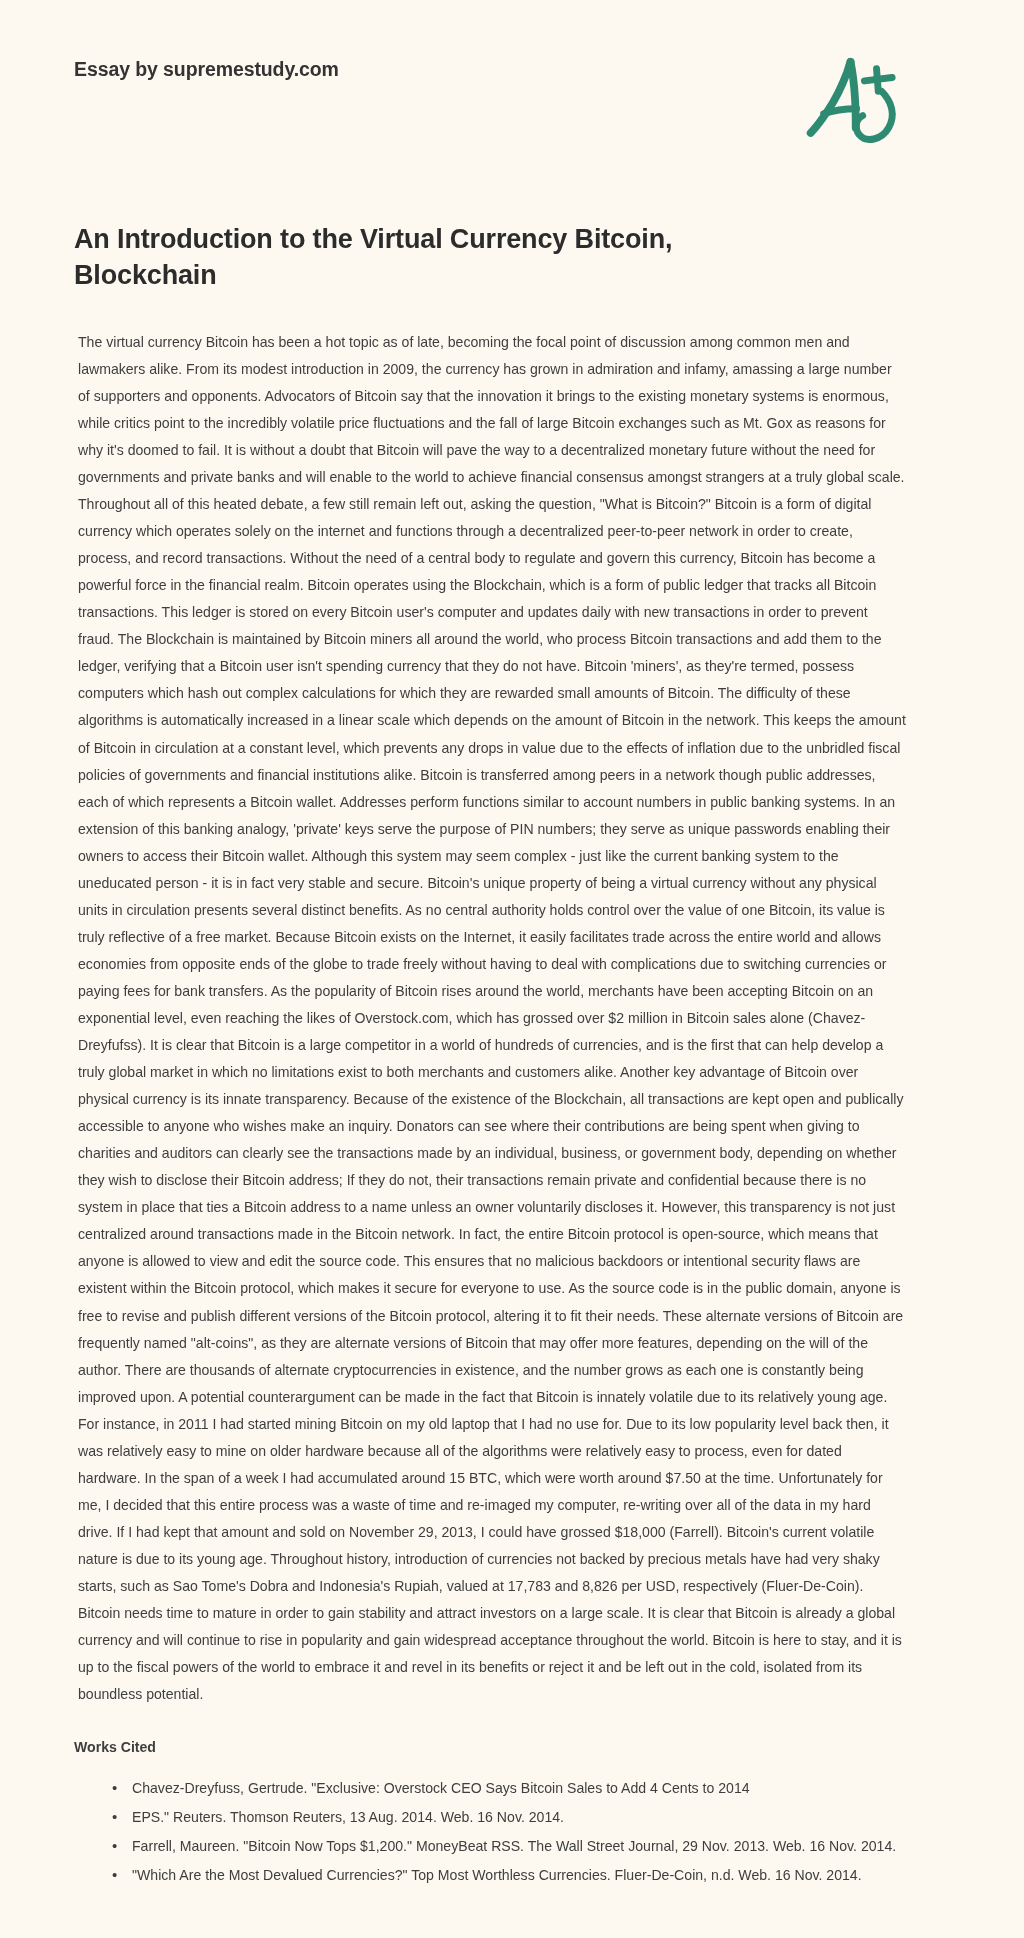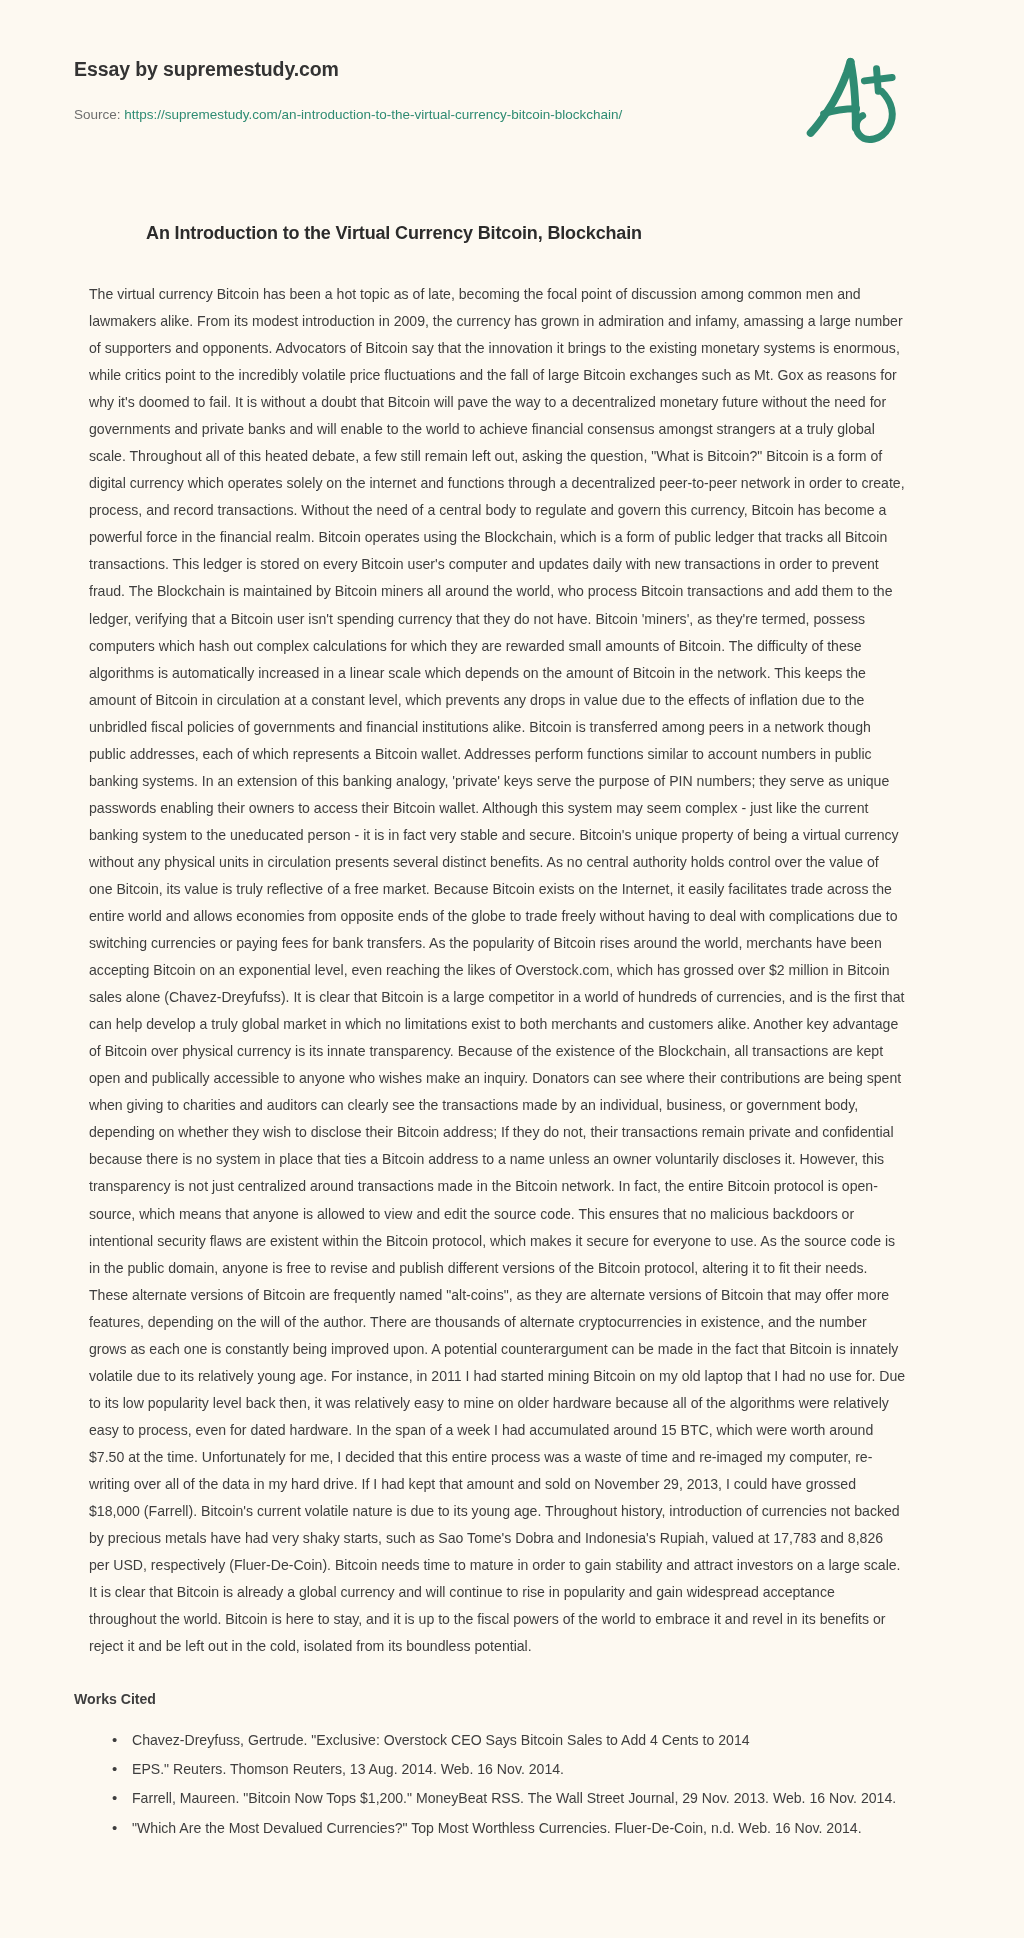--- a/index.html
+++ b/index.html
@@ -60,37 +60,36 @@
     width: 104px;
     height: 104px;
     display: block;
   }
 
   
   .article {
     padding: 0 74px 60px 74px;
   }
   .article-title {
-    font-size: 18px;
+    font-size: 27px;
     font-weight: bold;
     color: #2c2c2c;
     line-height: 1.33;
     margin: 44px 0 0 0;
     max-width: 640px;
     letter-spacing: -0.15px;
-    text-align: center;
   }
   .article-body {
     margin-top: 35px;
   }
   .article-body p {
     font-size: 14.1px;
     line-height: 1.92;
     color: #3e3e3e;
-    margin: 0 0 20px 15px;
+    margin: 0 0 20px 4px;
     text-align: left;
     max-width: 878px;
   }
 
   .works-cited-heading {
     font-size: 14.1px;
     line-height: 1.92;
     color: #3e3e3e;
     margin: 26px 0 14px 0;
     font-weight: bold;
@@ -119,24 +118,20 @@
     font-size: 15px;
   }
 </style>
 </head>
 <body>
 
 <div class="page">
 
   <div class="site-header">
     <div class="brand-line">Essay by supremestudy.com</div>
-    <div class="source-line">
-      <span class="source-label">Source:</span>
-      <a class="source-url" href="#">https://supremestudy.com/an-introduction-to-the-virtual-currency-bitcoin-blockchain/</a>
-    </div>
 
     <svg class="logo" viewBox="0 0 120 120" aria-hidden="true">
       <g fill="none" stroke="#2e8b72" stroke-linecap="round" stroke-linejoin="round">
 
         <path d="M10 98 C16 92 22 84 30 72 C38 60 46 44 52 28 C54 22 55 18 56 16" stroke-width="9"></path>
         <path d="M56 16 C58 26 60 40 61 56 C62 70 62 82 62 92" stroke-width="9"></path>
         <path d="M25 76 C36 72 50 70 63 70" stroke-width="8"></path>
 
         <path d="M72 38 L104 34" stroke-width="8"></path>
         <path d="M86 24 L88 50" stroke-width="8"></path>

